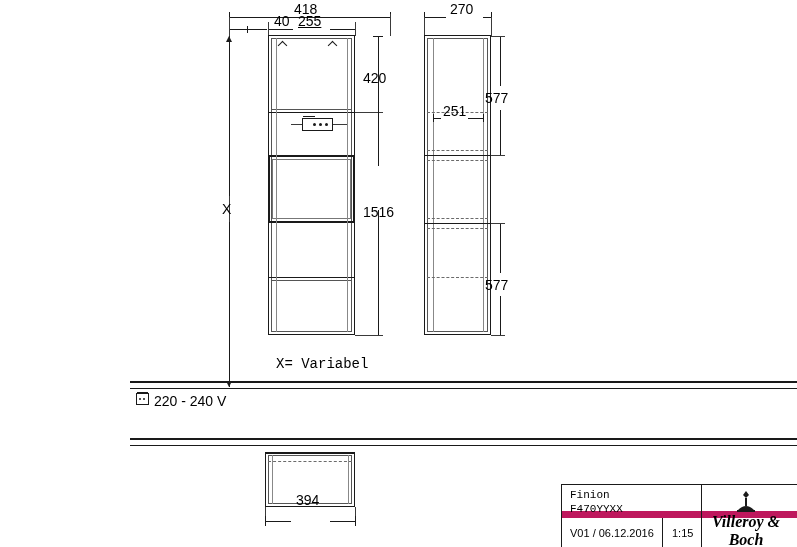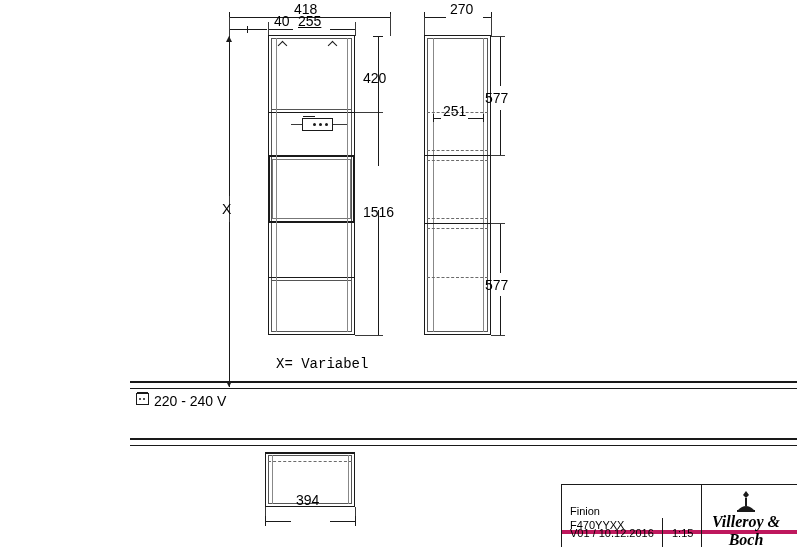--- a/index.html
+++ b/index.html
@@ -58,24 +58,25 @@
     left: 561px;
     top: 484px;
     width: 236px;
     height: 63px;
     border-top: 1px solid #1a1a1a;
     border-left: 1px solid #1a1a1a;
     box-sizing: border-box;
   }
   #tb-row1 {
     position: absolute;
-    left: 0; top: 16px;
+    left: 0; top: 0;
     width: 236px; height: 33px;
-    border-bottom: 4px solid #be185d;
-    box-sizing: border-box;
+    border-bottom: 7px solid #be185d;
+    box-sizing: border-box;
+    font-family: Liberation Mono, monospace;
   }
   #tb-row2 {
     position: absolute;
     left: 0; top: 33px;
     width: 236px; height: 30px;
     box-sizing: border-box;
   }
   .tb-name {
     position: absolute;
     left: 8px;
@@ -281,21 +282,21 @@
   <div class="line vline" style="left:265px; top:516px; height:10px;"></div>
   <div class="line vline" style="left:355px; top:516px; height:10px;"></div>
   <div class="lbl" style="left:296px; top:494px;">394</div>
 
   <div id="titleblock">
     <div id="tb-row1">
       <div class="tb-name" style="top:3px;">Finion</div>
       <div class="tb-name" style="top:17px;">F470YYXX</div>
     </div>
     <div id="tb-row2">
-      <div class="tb-name" style="top:8px;">V01 / 10.12.2016</div>
+      <div class="tb-name" style="top:8px;">V01 / 06.12.2016</div>
       <div class="tb-name" style="left:110px; top:8px;">1:15</div>
     </div>
     <div class="tb-div" style="left:100px; top:33px; height:30px;"></div>
     <div class="tb-div" style="left:139px; top:0px; height:63px;"></div>
   </div>
 
   <div class="brand">
     <svg width="26" height="22" viewBox="0 0 26 22" xmlns="http://www.w3.org/2000/svg" style="display:block; margin:0 auto 1px;">
       <path d="M13 1 L16 5 L13 8 L10 5 Z" fill="#1a1a1a"></path>
       <rect x="12" y="8" width="2" height="8" fill="#1a1a1a"></rect>

